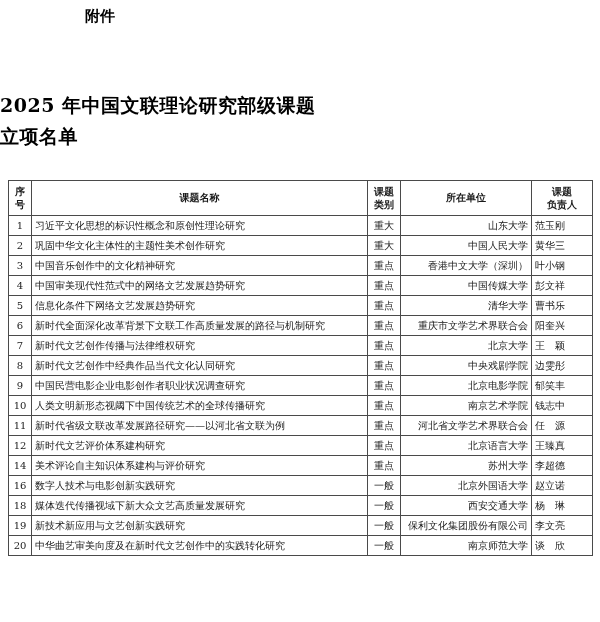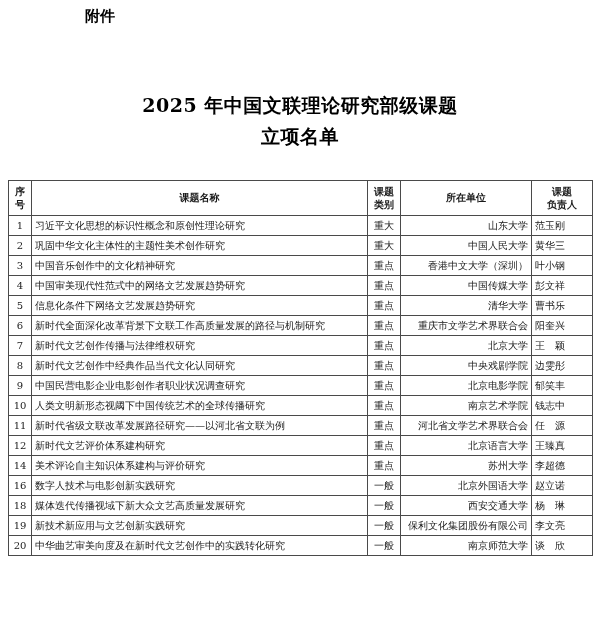--- a/index.html
+++ b/index.html
@@ -22,21 +22,20 @@
     font-family: "Liberation Sans", sans-serif;
     font-weight: bold;
     font-size: 15px;
     color: #000000;
   }
   .title-block {
     position: absolute;
     top: 90px;
     left: 0;
     width: 600px;
-    text-align: center;
     font-weight: bold;
     font-size: 19px;
     line-height: 31px;
     color: #000000;
     letter-spacing: 0.5px;
   }
   table.doc-table {
     position: absolute;
     top: 180px;
     left: 8px;

